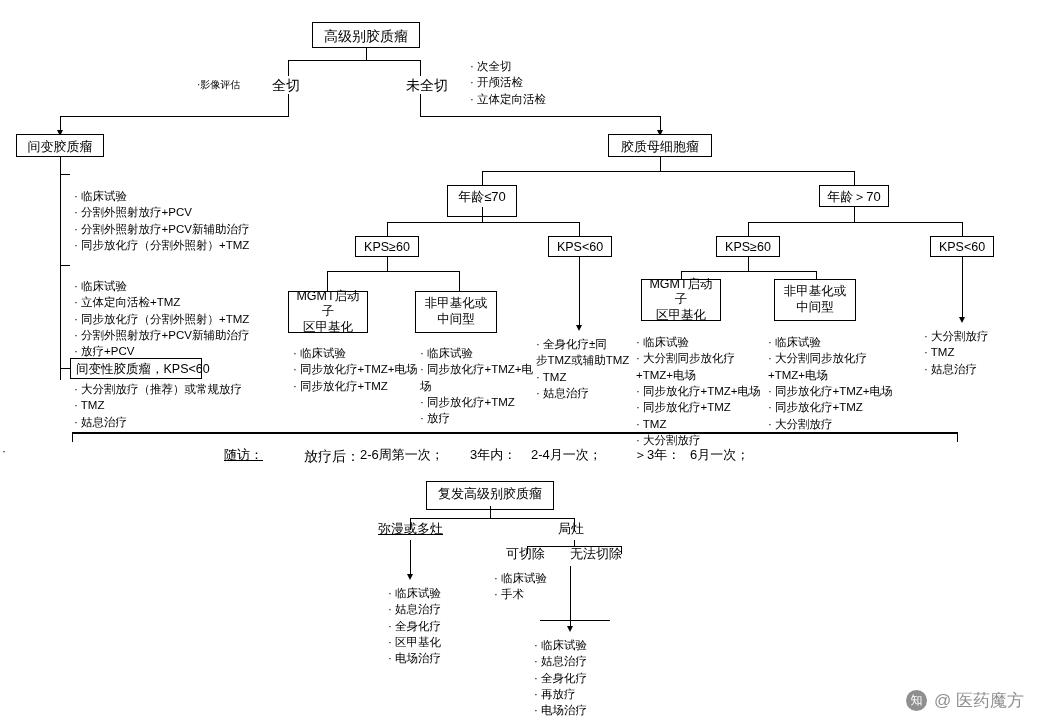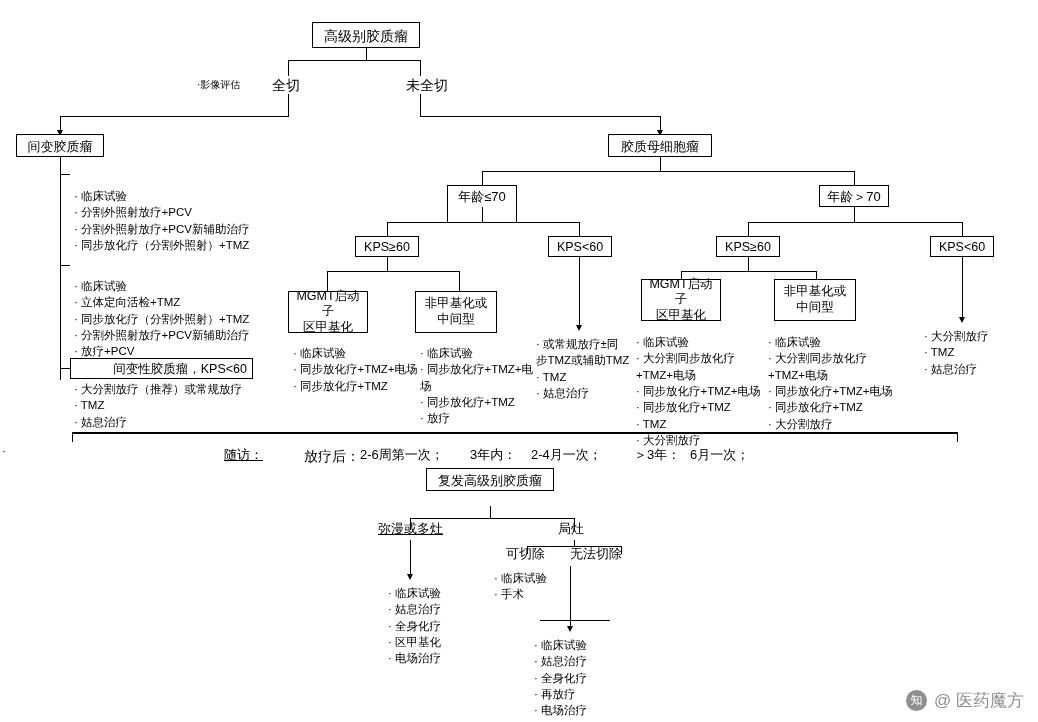--- a/index.html
+++ b/index.html
@@ -109,20 +109,25 @@
 
   <div class="hline" style="left:288px; top:60px; width:132px;"></div>
   <div class="vline" style="left:288px; top:60px; height:16px;"></div>
   <div class="vline" style="left:420px; top:60px; height:16px;"></div>
 
   <div class="plain" style="left:272px; top:76px; font-size:14px;">全切</div>
   <div class="plain" style="left:406px; top:76px; font-size:14px;">未全切</div>
 
   <div class="plain" style="left:197px; top:78px; font-size:10px;">·影像评估</div>
 
+  <div class="bullets" style="left:470px; top:58px;">
+    <div>· 次全切</div>
+    <div>· 开颅活检</div>
+    <div>· 立体定向活检</div>
+  </div>
 
   <div class="vline" style="left:288px; top:94px; height:22px;"></div>
   <div class="hline" style="left:60px; top:116px; width:229px;"></div>
   <div class="vline" style="left:60px; top:116px; height:18px;"></div>
   <div class="arrow-down" style="left:56.5px; top:130px;"></div>
 
   <div class="vline" style="left:420px; top:94px; height:22px;"></div>
   <div class="hline" style="left:420px; top:116px; width:240px;"></div>
   <div class="vline" style="left:660px; top:116px; height:18px;"></div>
   <div class="arrow-down" style="left:656.5px; top:130px;"></div>
@@ -144,33 +149,33 @@
   <div class="hline" style="left:60px; top:265px; width:10px;"></div>
   <div class="bullets" style="left:74px; top:278px;">
     <div>· 临床试验</div>
     <div>· 立体定向活检+TMZ</div>
     <div>· 同步放化疗（分割外照射）+TMZ</div>
     <div>· 分割外照射放疗+PCV新辅助治疗</div>
     <div>· 放疗+PCV</div>
   </div>
 
   <div class="hline" style="left:60px; top:368px; width:10px;"></div>
-  <div class="box" style="left:70px; top:358px; width:183px; height:21px; line-height:17px; font-size:12.5px;text-align:right;">间变性胶质瘤，KPS&lt;60</div>
+  <div class="box" style="left:70px; top:358px; width:132px; height:21px; line-height:17px; font-size:12.5px;">间变性胶质瘤，KPS&lt;60</div>
   <div class="bullets" style="left:74px; top:381px;">
     <div>· 大分割放疗（推荐）或常规放疗</div>
     <div>· TMZ</div>
     <div>· 姑息治疗</div>
   </div>
 
   <div class="vline" style="left:660px; top:157px; height:14px;"></div>
   <div class="hline" style="left:482px; top:171px; width:372px;"></div>
   <div class="vline" style="left:482px; top:171px; height:14px;"></div>
   <div class="vline" style="left:854px; top:171px; height:14px;"></div>
 
-  <div class="box" style="left:447px; top:185px; width:70px; height:38px; line-height:18px; font-size:13px;">年龄≤70</div>
+  <div class="box" style="left:447px; top:185px; width:70px; height:32px; line-height:18px; font-size:13px;">年龄≤70</div>
   <div class="box" style="left:819px; top:185px; width:70px; height:22px; line-height:18px; font-size:13px;">年龄＞70</div>
 
   <div class="vline" style="left:482px; top:207px; height:15px;"></div>
   <div class="hline" style="left:387px; top:222px; width:192px;"></div>
   <div class="vline" style="left:387px; top:222px; height:14px;"></div>
   <div class="vline" style="left:579px; top:222px; height:14px;"></div>
 
   <div class="box" style="left:355px; top:236px; width:64px; height:21px; line-height:17px; font-size:12.5px;">KPS≥60</div>
   <div class="box" style="left:548px; top:236px; width:64px; height:21px; line-height:17px; font-size:12.5px;">KPS&lt;60</div>
 
@@ -206,21 +211,21 @@
     <div>· 临床试验</div>
     <div>· 同步放化疗+TMZ+电</div>
     <div>  场</div>
     <div>· 同步放化疗+TMZ</div>
     <div>· 放疗</div>
   </div>
 
   <div class="vline" style="left:579px; top:257px; height:70px;"></div>
   <div class="arrow-down" style="left:575.5px; top:325px;"></div>
   <div class="bullets" style="left:536px; top:336px;">
-    <div>· 或常规放疗±同</div>
+    <div>· 全身化疗±同</div>
     <div>  步TMZ或辅助TMZ</div>
     <div>· TMZ</div>
     <div>· 姑息治疗</div>
   </div>
 
   <div class="vline" style="left:748px; top:257px; height:14px;"></div>
   <div class="hline" style="left:681px; top:271px; width:135px;"></div>
   <div class="vline" style="left:681px; top:271px; height:8px;"></div>
   <div class="vline" style="left:816px; top:271px; height:8px;"></div>
 
@@ -267,21 +272,21 @@
   <div class="side-tick" style="left:2px; top:444px;">·</div>
 
   <div class="plain" style="left:224px; top:447px; font-size:13px; text-decoration:underline;">随访：</div>
   <div class="plain" style="left:304px; top:447px; font-size:14px;">放疗后：</div>
   <div class="plain" style="left:360px; top:447px; font-size:13px;">2-6周第一次；</div>
   <div class="plain" style="left:470px; top:447px; font-size:13px;">3年内：</div>
   <div class="plain" style="left:531px; top:447px; font-size:13px;">2-4月一次；</div>
   <div class="plain" style="left:634px; top:447px; font-size:13px;">＞3年：</div>
   <div class="plain" style="left:690px; top:447px; font-size:13px;">6月一次；</div>
 
-  <div class="box" style="left:426px; top:468px; width:128px; height:23px; line-height:19px; font-size:13px;">复发高级别胶质瘤</div>
+  <div class="box" style="left:426px; top:481px; width:128px; height:29px; line-height:19px; font-size:13px;">复发高级别胶质瘤</div>
 
   <div class="vline" style="left:490px; top:506px; height:12px;"></div>
   <div class="hline" style="left:410px; top:518px; width:164px;"></div>
   <div class="vline" style="left:410px; top:518px; height:12px;"></div>
   <div class="vline" style="left:574px; top:518px; height:12px;"></div>
 
   <div class="plain" style="left:378px; top:521px; font-size:13px;text-decoration:underline;">弥漫或多灶</div>
   <div class="plain" style="left:558px; top:521px; font-size:13px;">局灶</div>
 
   <div class="vline" style="left:410px; top:540px; height:36px;"></div>

